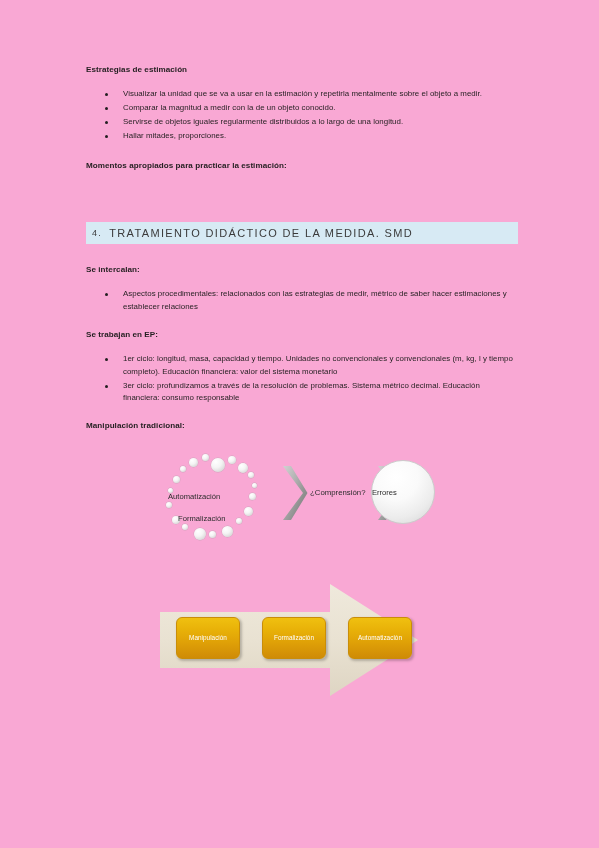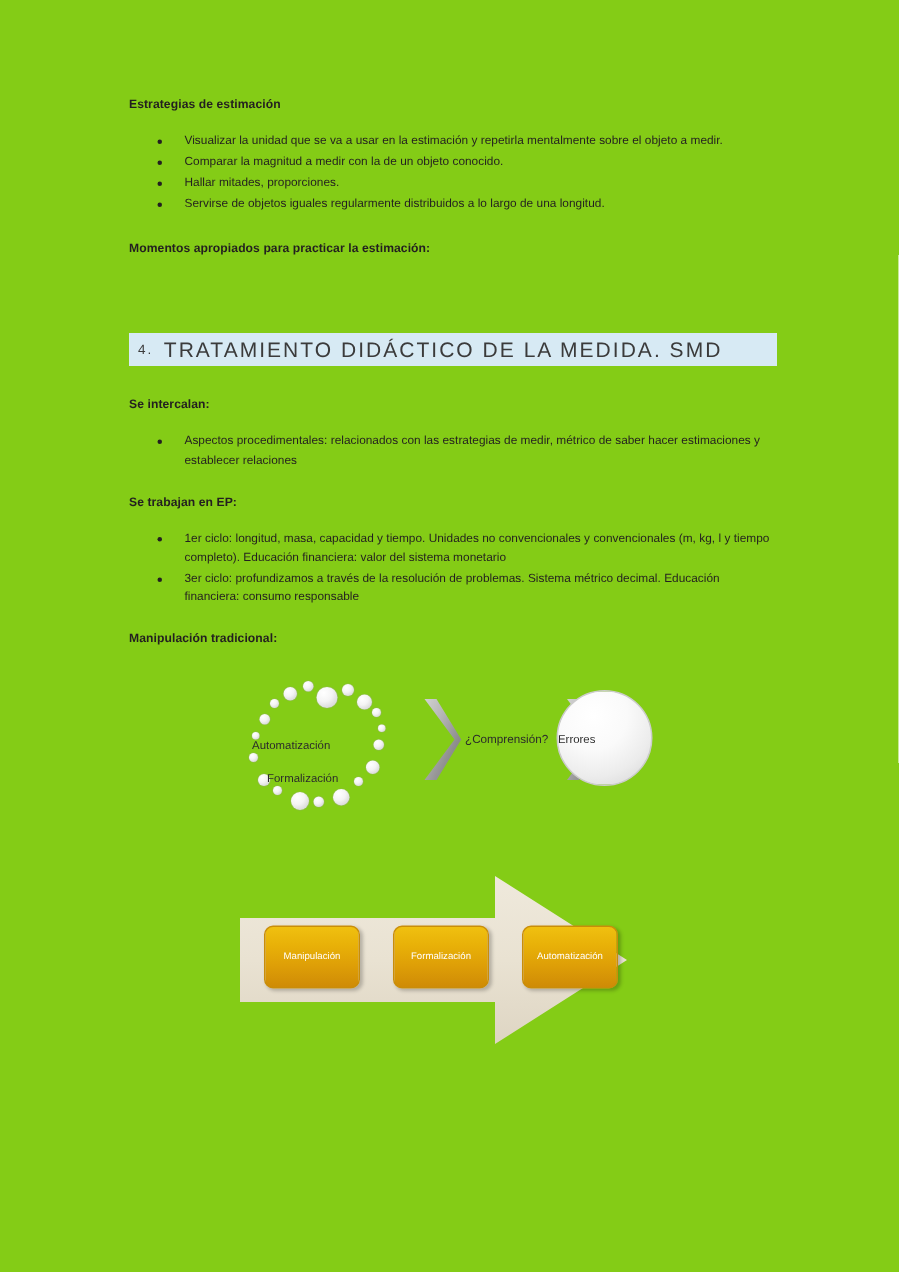--- a/index.html
+++ b/index.html
@@ -11,21 +11,21 @@
     width: 599px;
     height: 848px;
     position: relative;
     font-family: "Liberation Sans", sans-serif;
     color: #231f20;
     overflow: hidden;
   }
   .page {
     position: absolute;
     inset: 0;
-    background: #84cc16;
+    background: #f9a8d4;
   }
   .content {
     position: absolute;
     left: 86px;
     top: 64px;
     width: 432px;
   }
 
   .h-bold {
     font-size: 8.1px;
@@ -73,21 +73,21 @@
     box-sizing: border-box;
     width: 432px;
   }
   .section-bar .sec-num {
     font-size: 9px;
     letter-spacing: 1.35px;
     color: #3b3b3b;
     white-space: pre;
   }
   .section-bar .sec-title {
-    font-size: 14px;
+    font-size: 11px;
     letter-spacing: 1.35px;
     color: #3b3b3b;
     white-space: pre;
   }
 
   
   .diagram1 {
     position: relative;
     width: 432px;
     height: 112px;
@@ -192,22 +192,22 @@
 <body>
 
 <div class="page">
   <div class="content">
 
     <p class="h-bold">Estrategias de estimación</p>
     <div class="spacer-12"></div>
     <ul class="bullets">
       <li>Visualizar la unidad que se va a usar en la estimación y repetirla mentalmente sobre el objeto a medir.</li>
       <li>Comparar la magnitud a medir con la de un objeto conocido.</li>
+      <li> Servirse de objetos iguales regularmente distribuidos a lo largo de una longitud.</li>
       <li>Hallar mitades, proporciones.</li>
-      <li> Servirse de objetos iguales regularmente distribuidos a lo largo de una longitud.</li>
     </ul>
 
     <div class="spacer-16"></div>
 
     <p class="h-bold">Momentos apropiados para practicar la estimación:</p>
     <div class="spacer-12"></div>
 
     <div class="spacer-26"></div>
     <div class="spacer-12"></div>
 

